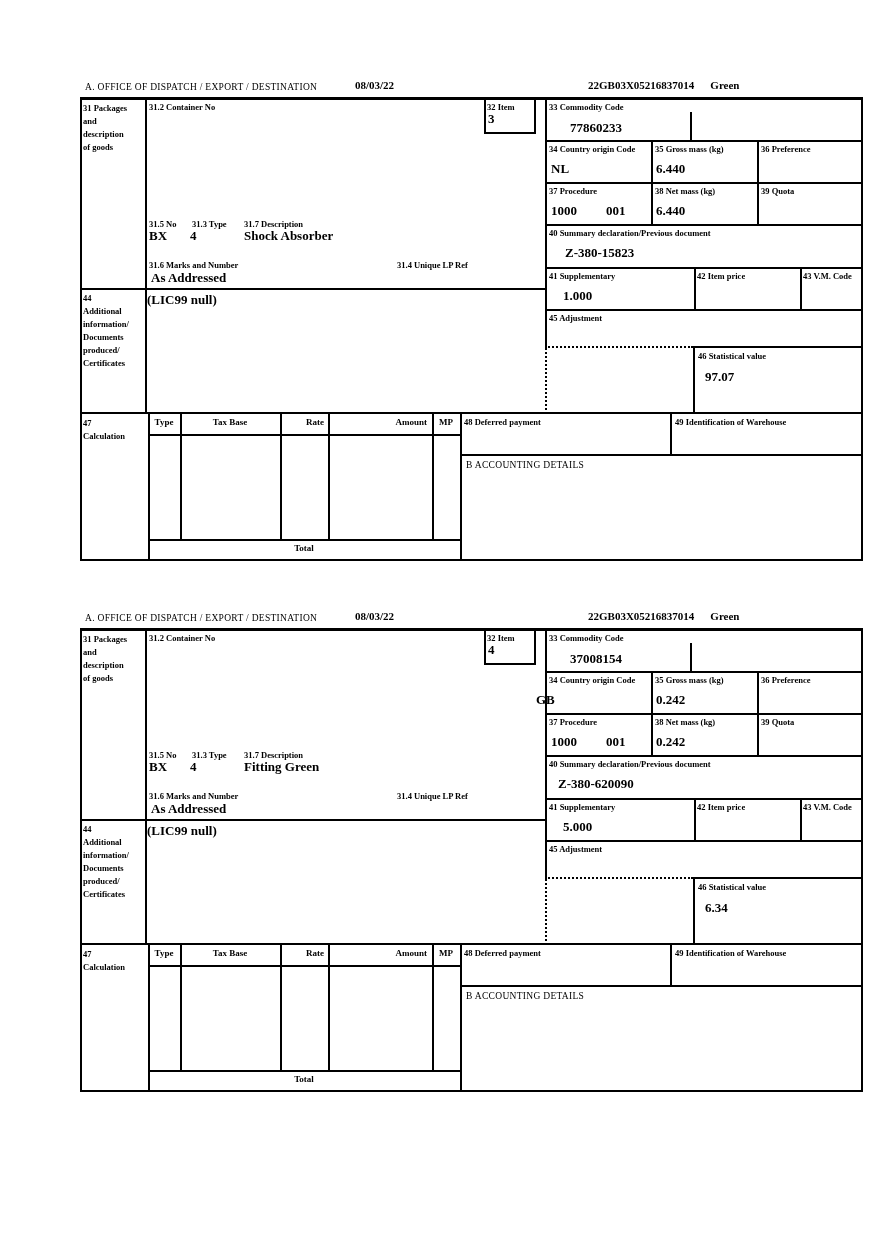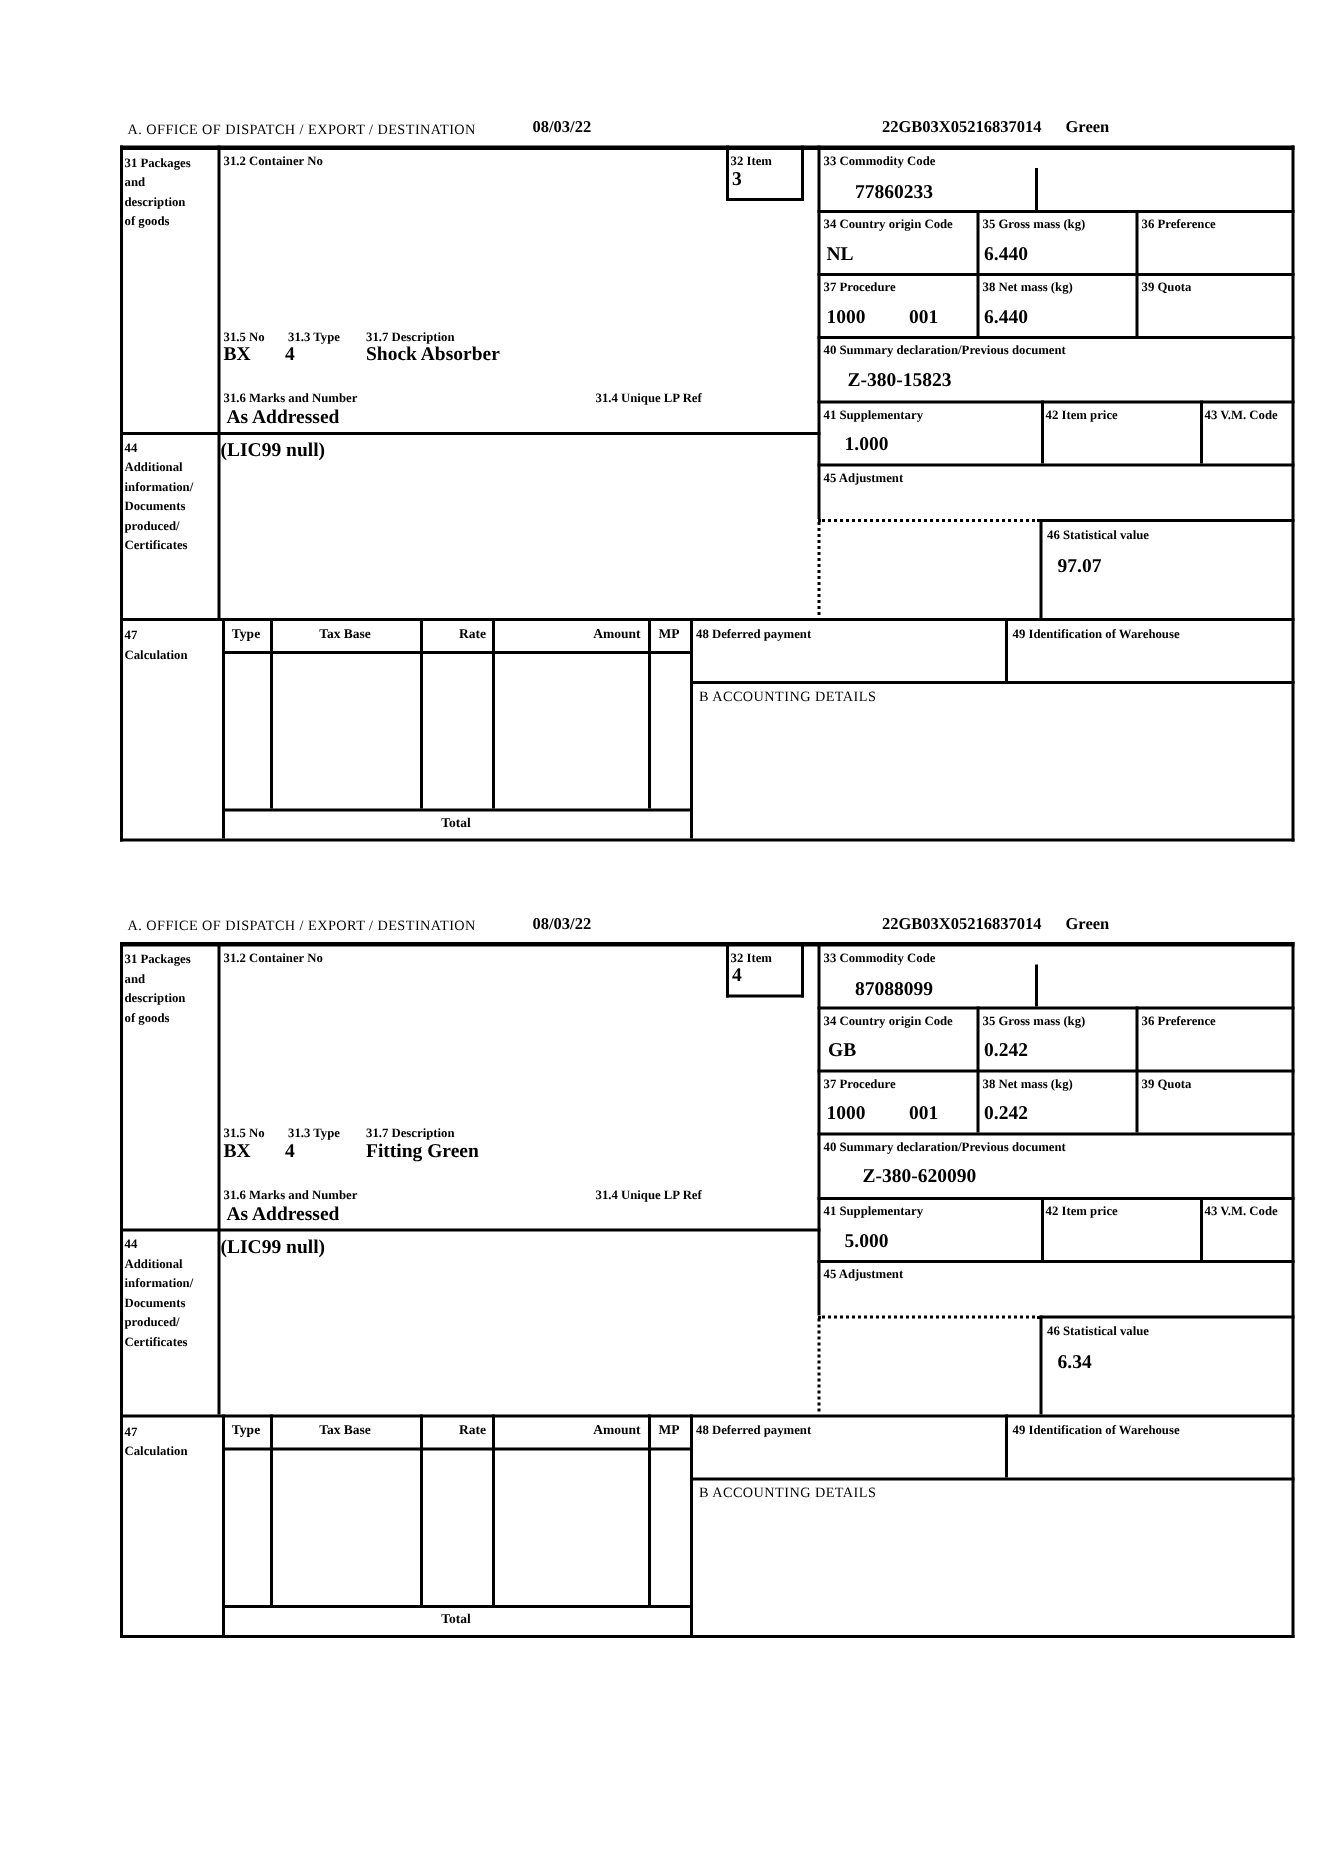--- a/index.html
+++ b/index.html
@@ -190,37 +190,37 @@
     <div>and</div>
     <div>description</div>
     <div>of goods</div>
   </div>
   <div class="lbl" style="left:69px; top:24px;">31.2 Container No</div>
 
   <div class="lbl" style="left:407px; top:24px;">32 Item</div>
   <div class="val" style="left:408px; top:33px;">4</div>
 
   <div class="lbl" style="left:469px; top:24px;">33 Commodity Code</div>
-  <div class="val" style="left:490px; top:42px;">87088099</div>
+  <div class="val" style="left:490px; top:42px;">37008154</div>
 
   <div class="lbl" style="left:469px; top:66px;">34 Country origin Code</div>
-  <div class="val" style="left:472px; top:83px;">GB</div>
+  <div class="val" style="left:456px; top:83px;">GB</div>
   <div class="lbl" style="left:575px; top:66px;">35 Gross mass (kg)</div>
   <div class="val" style="left:576px; top:83px;">0.242</div>
   <div class="lbl" style="left:681px; top:66px;">36 Preference</div>
 
   <div class="lbl" style="left:469px; top:108px;">37 Procedure</div>
   <div class="val" style="left:471px; top:125px;">1000</div>
   <div class="val" style="left:526px; top:125px;">001</div>
   <div class="lbl" style="left:575px; top:108px;">38 Net mass (kg)</div>
   <div class="val" style="left:576px; top:125px;">0.242</div>
   <div class="lbl" style="left:681px; top:108px;">39 Quota</div>
 
   <div class="lbl" style="left:469px; top:150px;">40 Summary declaration/Previous document</div>
-  <div class="val" style="left:495px; top:167px;">Z-380-620090</div>
+  <div class="val" style="left:478px; top:167px;">Z-380-620090</div>
 
   <div class="lbl" style="left:469px; top:193px;">41 Supplementary</div>
   <div class="val" style="left:483px; top:210px;">5.000</div>
   <div class="lbl" style="left:617px; top:193px;">42 Item price</div>
   <div class="lbl" style="left:723px; top:193px;">43 V.M. Code</div>
 
   <div class="lbl" style="left:469px; top:235px;">45 Adjustment</div>
   <div class="lbl" style="left:618px; top:273px;">46 Statistical value</div>
   <div class="val" style="left:625px; top:291px;">6.34</div>
 

